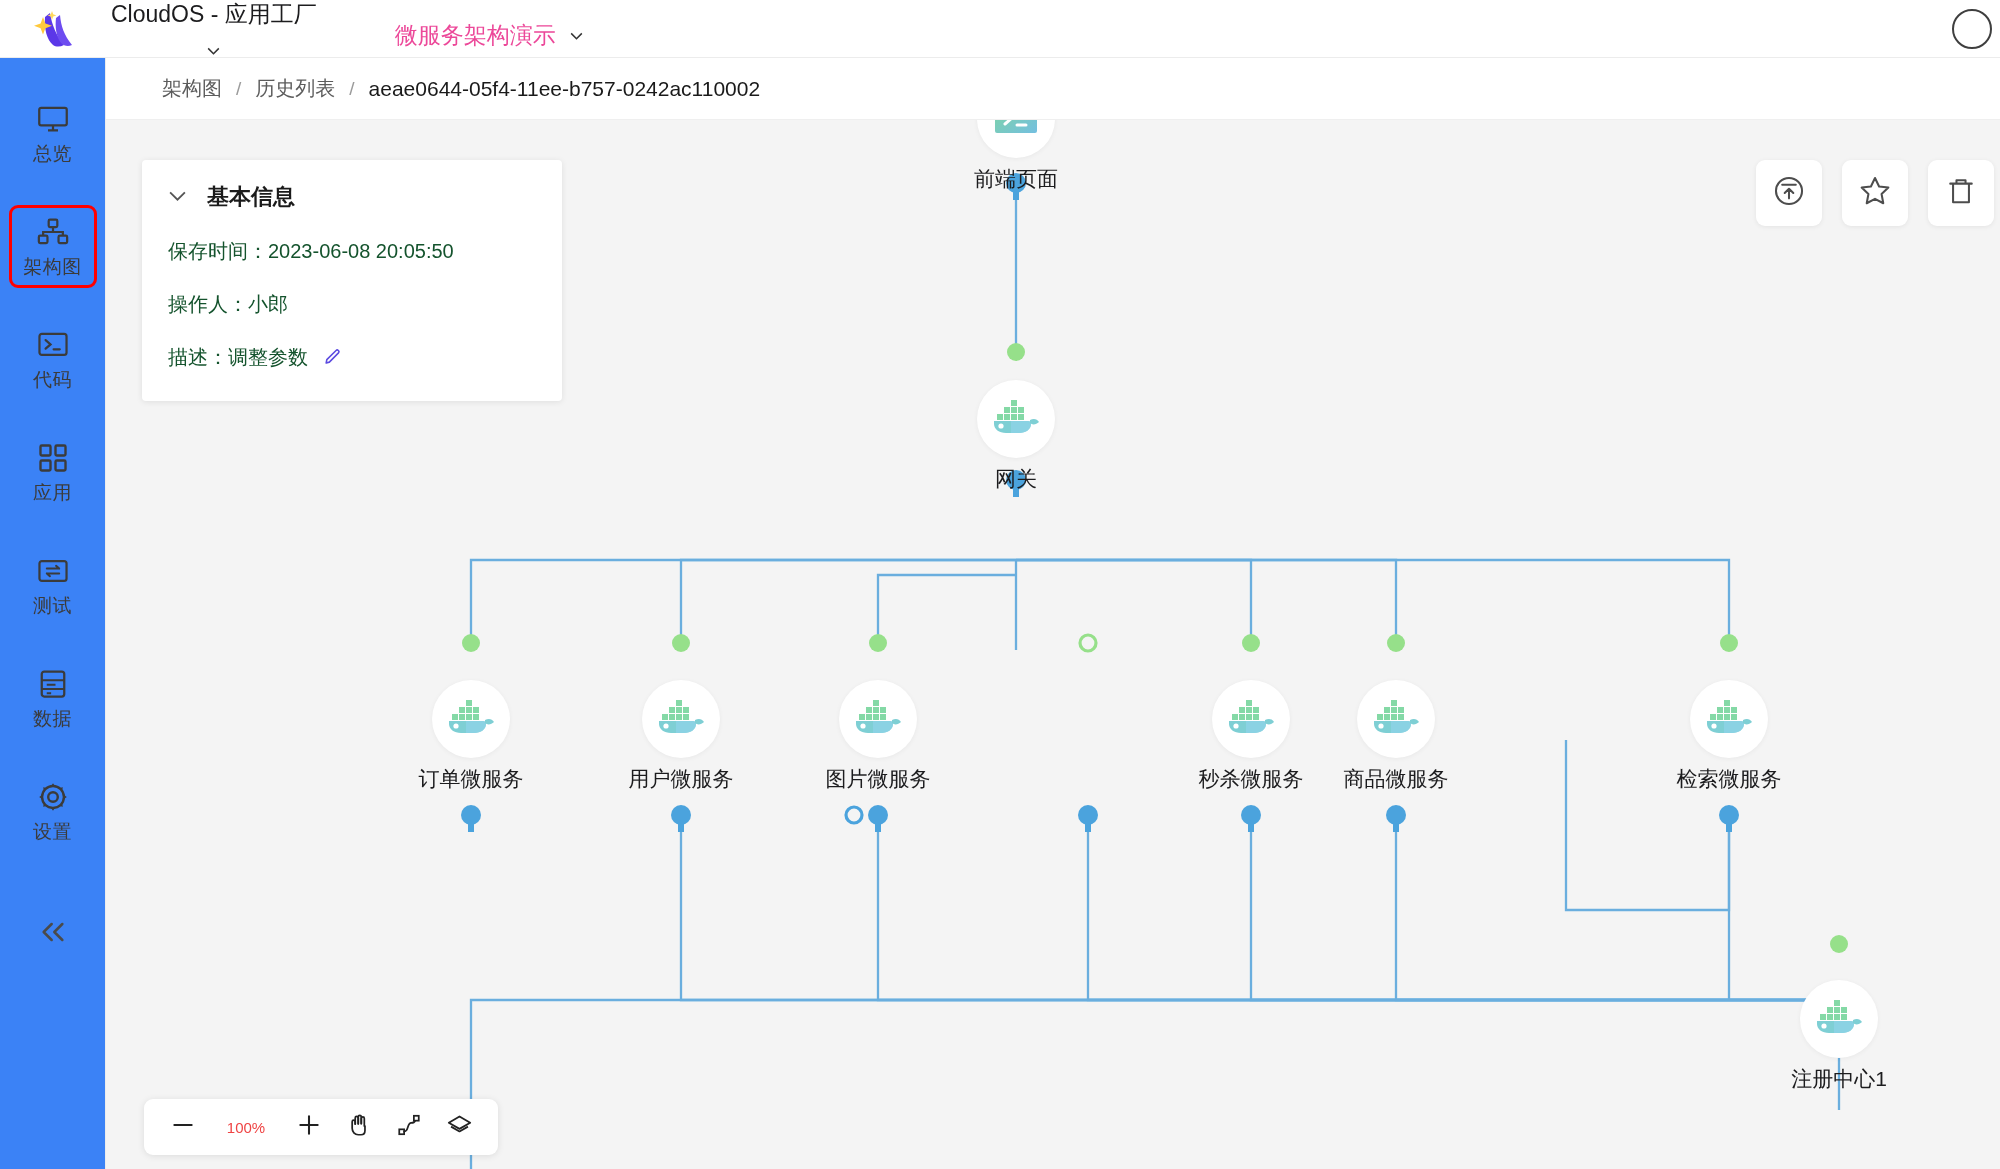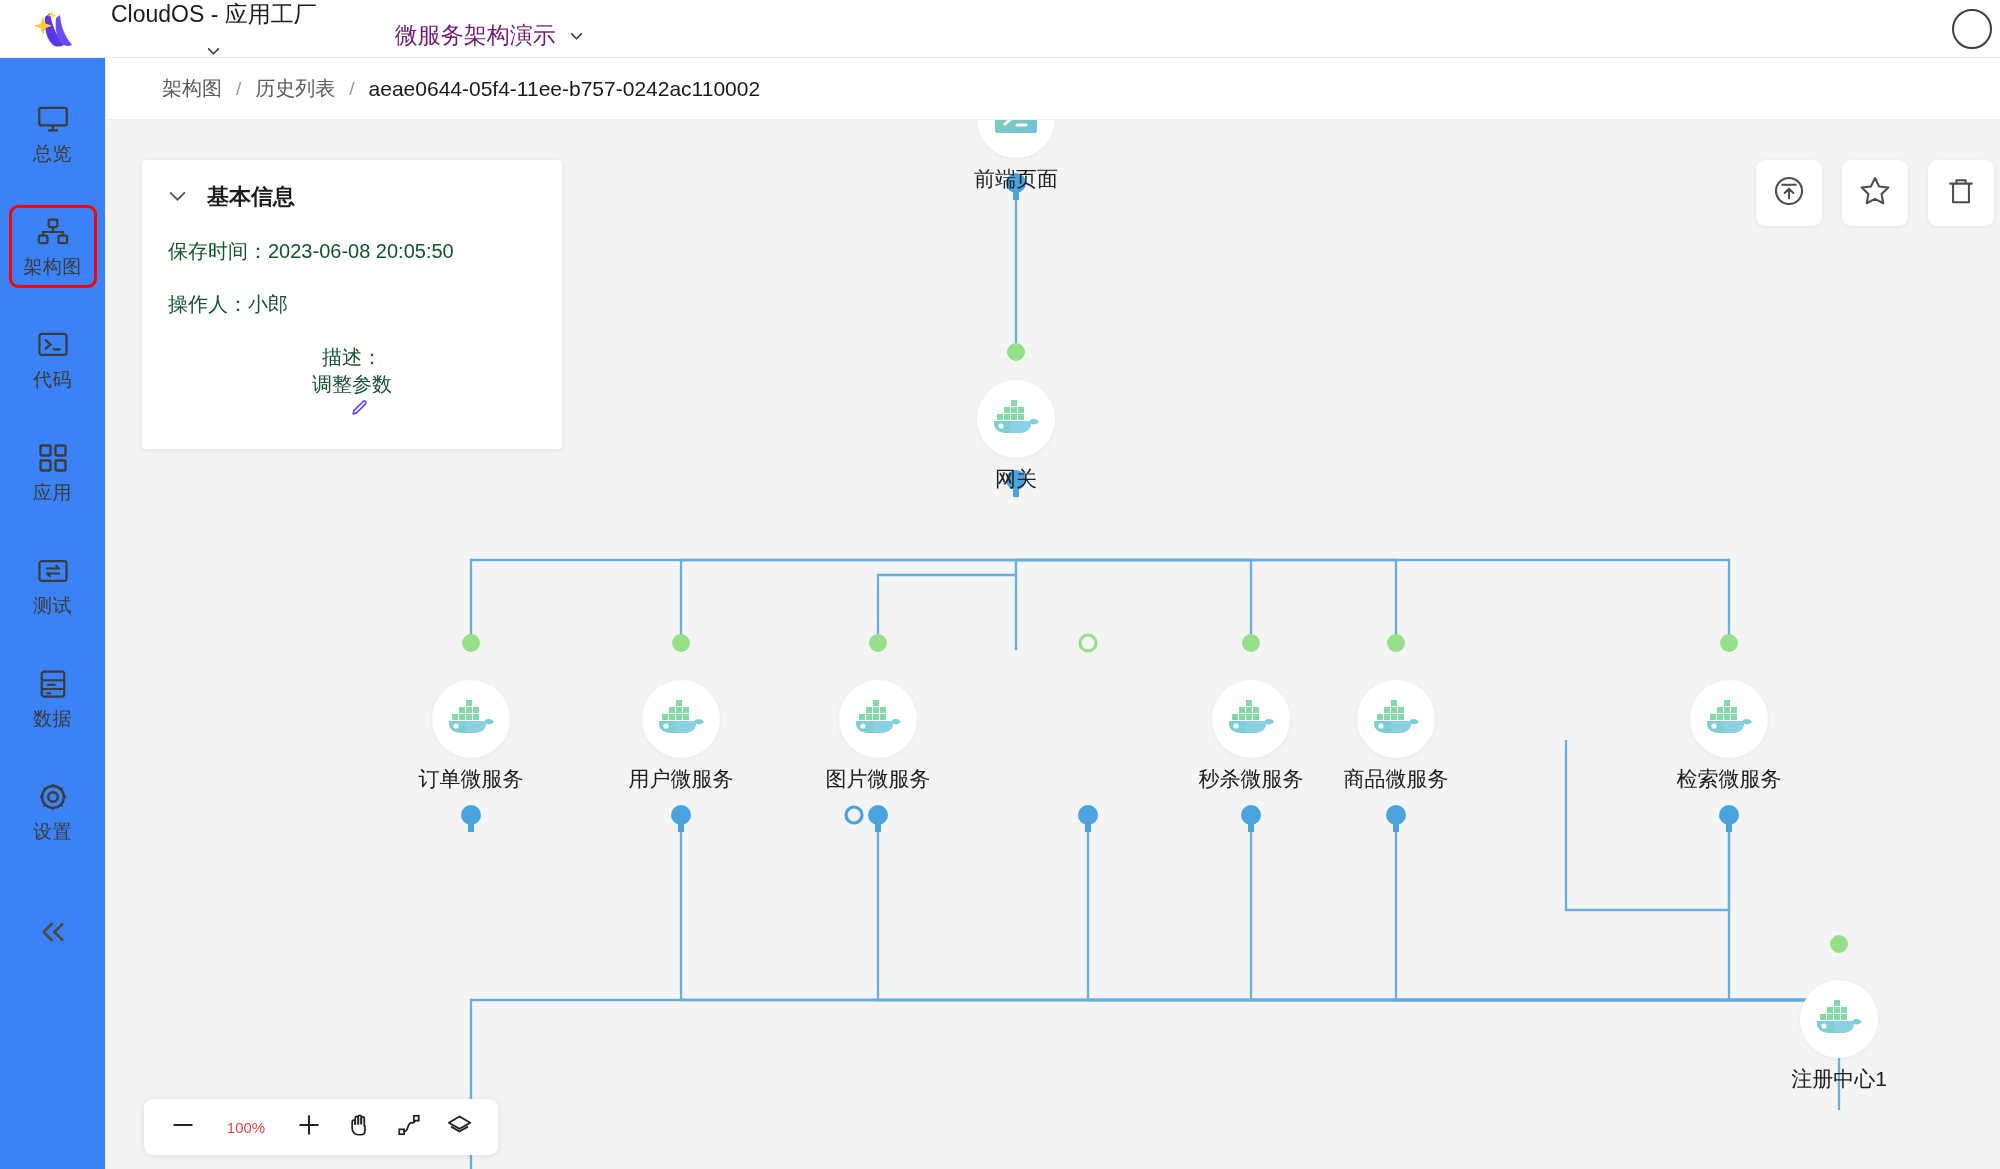--- a/index.html
+++ b/index.html
@@ -23,21 +23,21 @@
   .logo svg { width: 46px; height: 40px; display: block; }
 
   .brand-sel {
     display: flex; align-items: center; gap: 12px;
     font-size: 23px; color: #1c1c1e; cursor: pointer;
     margin-left: 5px;
     flex-direction: column;
   }
   .proj-sel {
     display: flex; align-items: center; gap: 12px;
-    font-size: 23px; color: #701a75; cursor: pointer;
+    font-size: 23px; color: #ec4899; cursor: pointer;
     margin-left: 78px;
     margin-top: 13px;
   }
   .chev { display: inline-block; width: 17px; height: 17px; }
   .chev svg { display: block; }
 
   .topbar-right {
     position: absolute; right: 0; top: 0; height: 58px;
     display: flex; align-items: center; padding-right: 8px;
   }
@@ -90,21 +90,21 @@
   
   .info-card {
     position: absolute; left: 36px; top: 40px;
     width: 420px; background: #fff; border-radius: 4px;
     box-shadow: 0 1px 6px rgba(0,0,0,.09);
     padding: 22px 26px 30px 26px; z-index: 15;
   }
   .info-head { display: flex; align-items: center; gap: 20px; margin-bottom: 26px; cursor: pointer; }
   .info-title { font-size: 22px; color: #1b1b1b; font-weight: 600; }
   .info-row { font-size: 20px; color: #14532d; margin-bottom: 26px; display: flex; align-items: center; }
-  .info-row:last-child { margin-bottom: 0; flex-direction: column; }
+  .info-row:last-child { margin-bottom: 0; }
   .pencil { margin-left: 14px; cursor: pointer; display: inline-flex; }
 
   
   .actions {
     position: absolute; right: 6px; top: 40px;
     display: flex; gap: 20px; z-index: 15;
   }
   .act-btn {
     width: 66px; height: 66px; border-radius: 9px; background: #fff;
     display: flex; align-items: center; justify-content: center;

